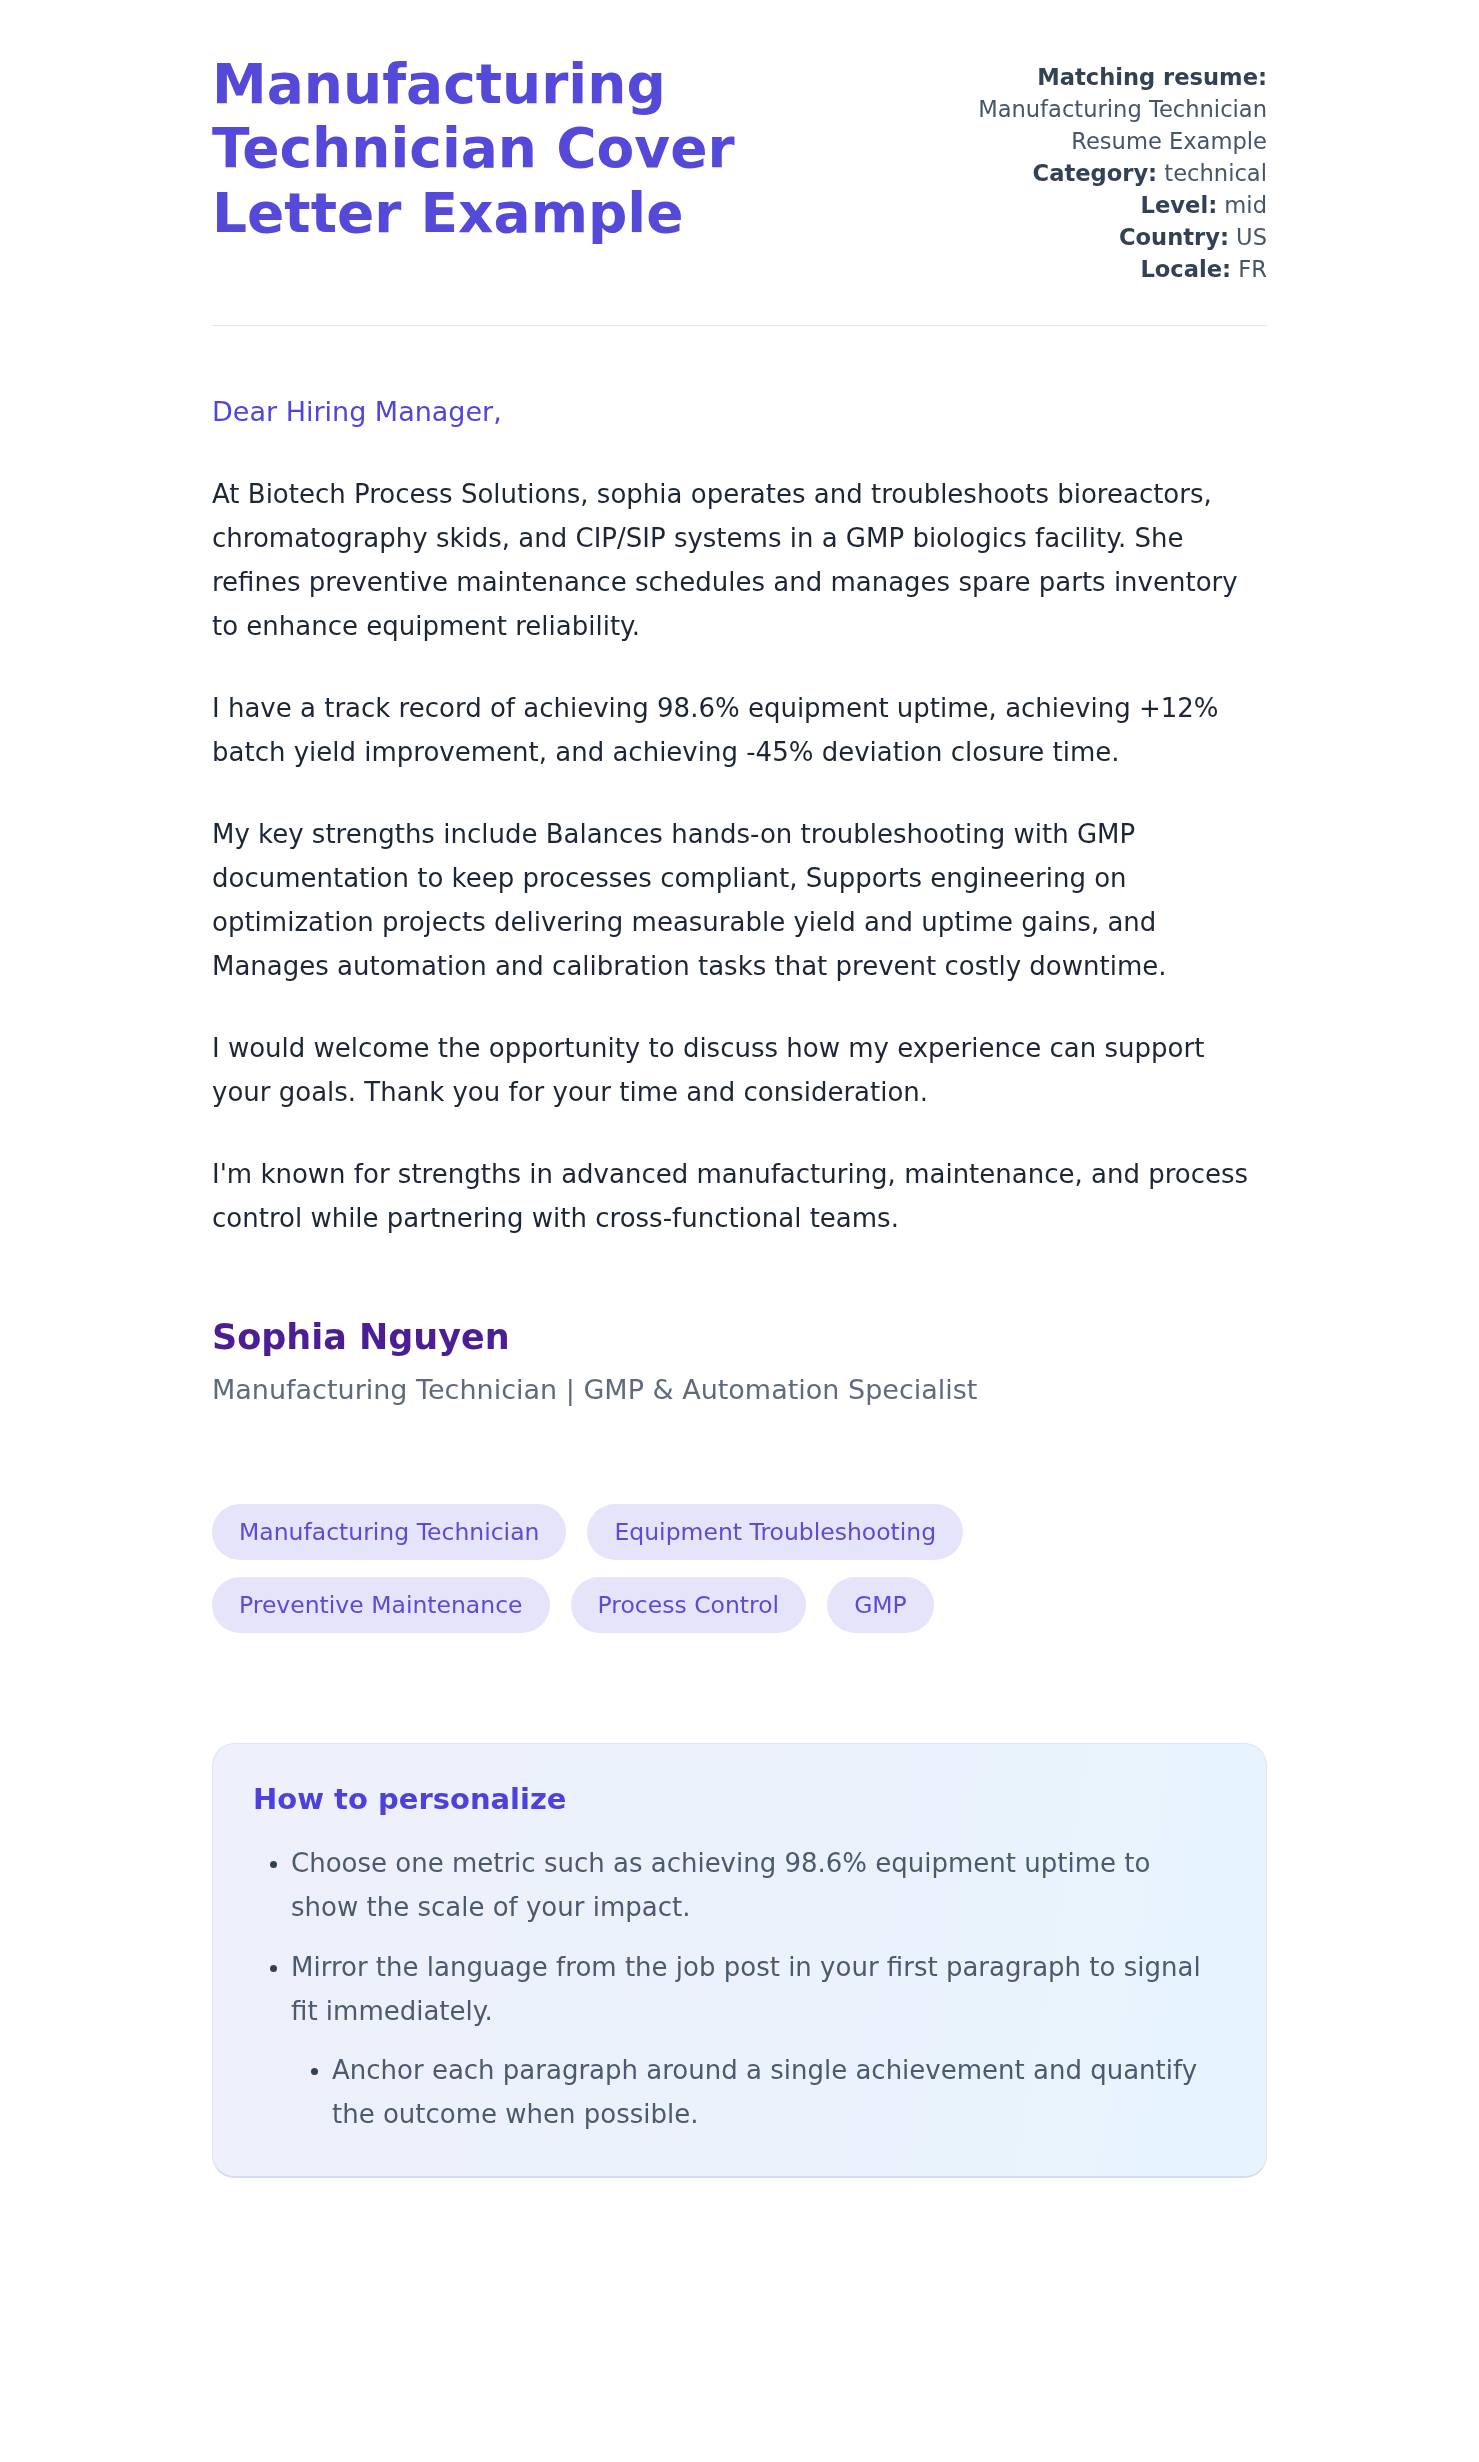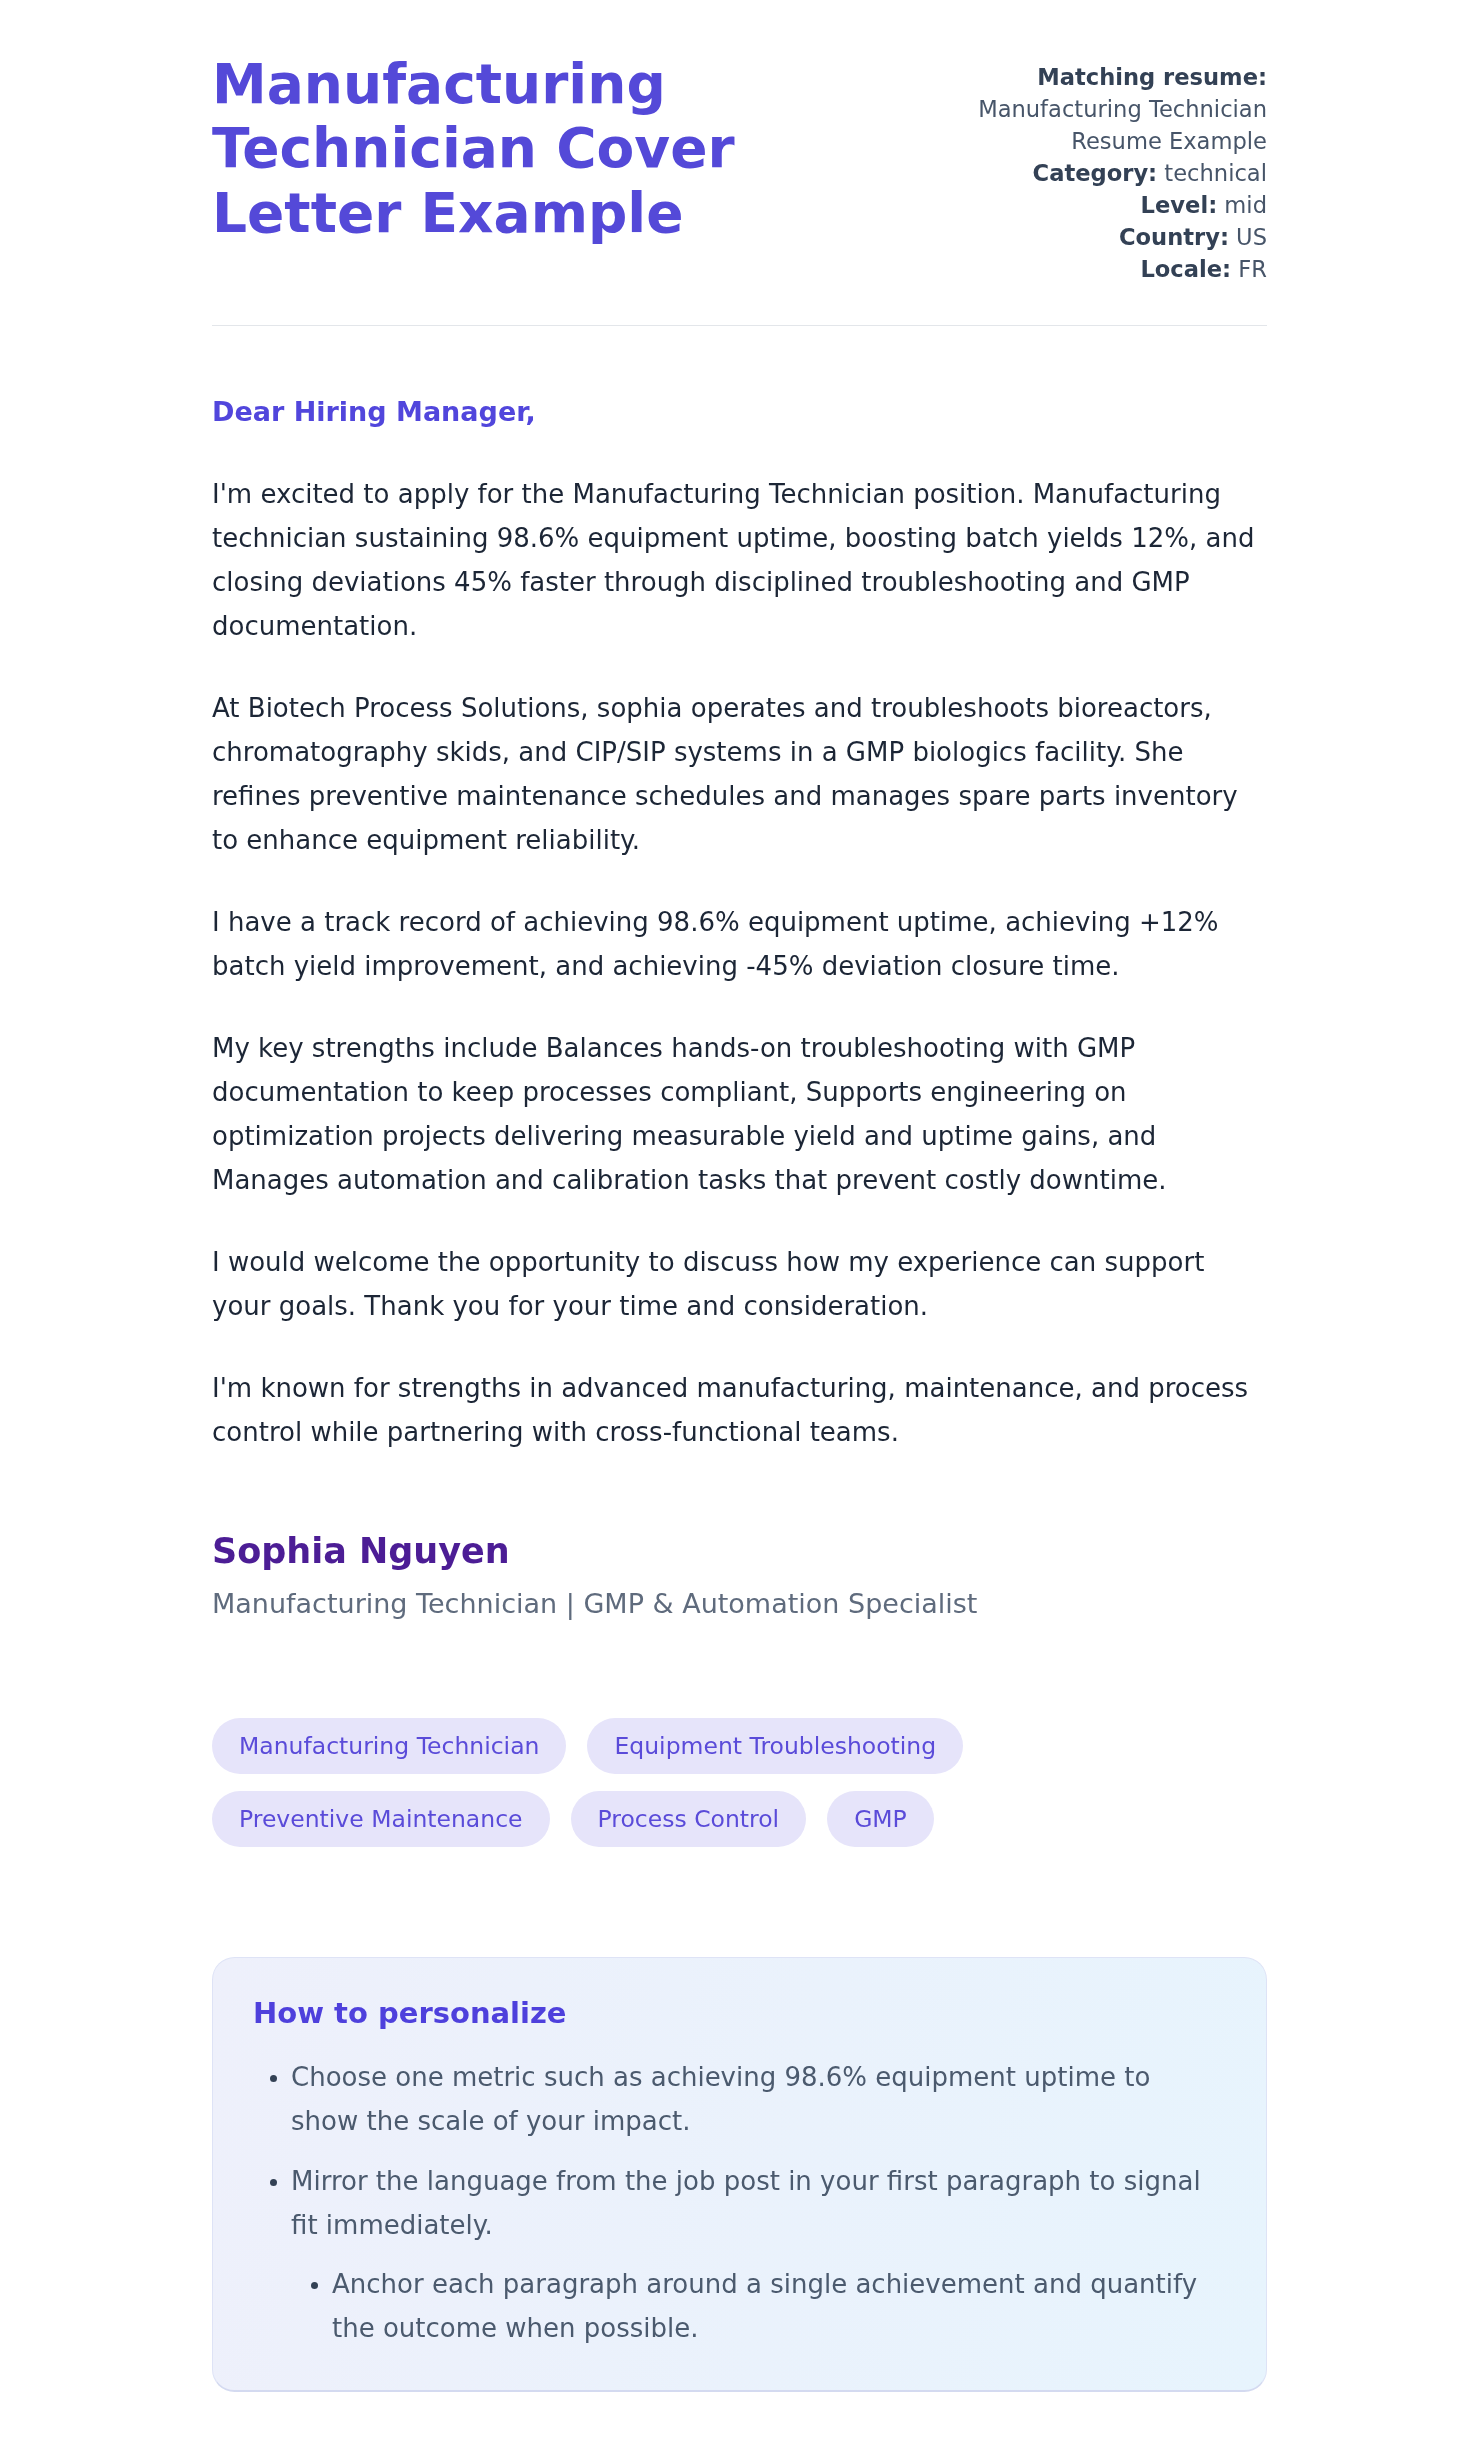--- a/index.html
+++ b/index.html
@@ -48,21 +48,21 @@
   .divider {
     border: none;
     border-top: 1.7px solid #e3e6ea;
     margin: 40px 0 0 0;
   }
 
   
   .greeting {
     margin: 64px 0 16px 0;
     font-size: 27px;
-    font-weight: bold;
+    font-weight: normal;
     color: #5146dc;
     line-height: 44px;
   }
   .para {
     margin: 38px 0 0 0;
     max-width: 1218px;
     font-size: 26px;
     line-height: 44px;
     color: #1c2636;
   }
@@ -160,21 +160,20 @@
         <span class="lbl">Locale:</span>
         <span>FR</span>
       </div>
     </aside>
   </header>
 
   <hr class="divider">
 
   <section class="letter">
     <p class="greeting">Dear Hiring Manager,</p>
-    <p class="para">I'm excited to apply for the Manufacturing Technician position. Manufacturing technician sustaining 98.6% equipment uptime, boosting batch yields 12%, and closing deviations 45% faster through disciplined troubleshooting and GMP documentation.</p>
     <p class="para">At Biotech Process Solutions, sophia operates and troubleshoots bioreactors, chromatography skids, and CIP/SIP systems in a GMP biologics facility. She refines preventive maintenance schedules and manages spare parts inventory to enhance equipment reliability.</p>
     <p class="para">I have a track record of achieving 98.6% equipment uptime, achieving +12% batch yield improvement, and achieving -45% deviation closure time.</p>
     <p class="para">My key strengths include Balances hands-on troubleshooting with GMP documentation to keep processes compliant, Supports engineering on optimization projects delivering measurable yield and uptime gains, and Manages automation and calibration tasks that prevent costly downtime.</p>
     <p class="para">I would welcome the opportunity to discuss how my experience can support your goals. Thank you for your time and consideration.</p>
     <p class="para">I'm known for strengths in advanced manufacturing, maintenance, and process control while partnering with cross-functional teams.</p>
     <p class="sig-name">Sophia Nguyen</p>
     <p class="sig-role">Manufacturing Technician | GMP &amp; Automation Specialist</p>
   </section>
 
   <div class="tags">

